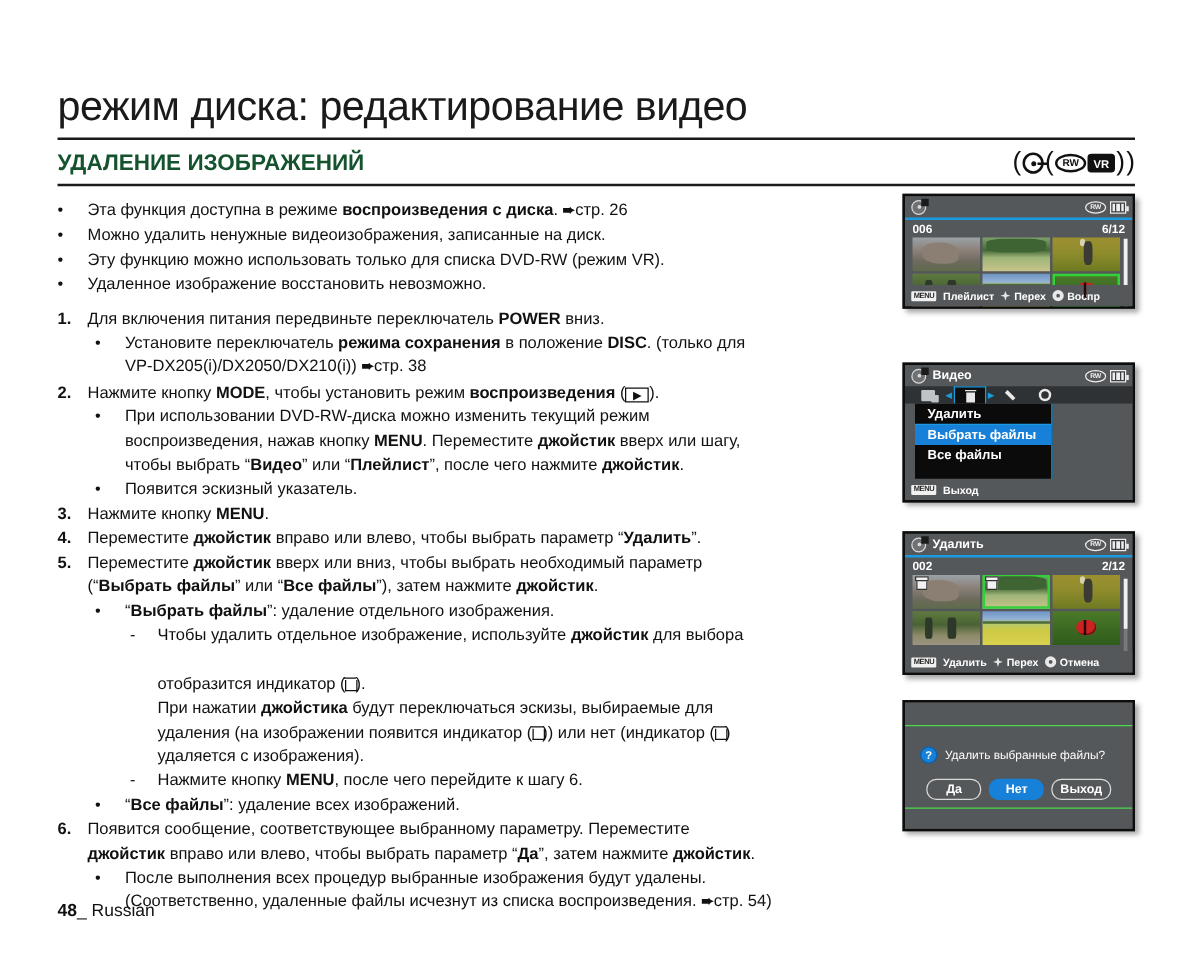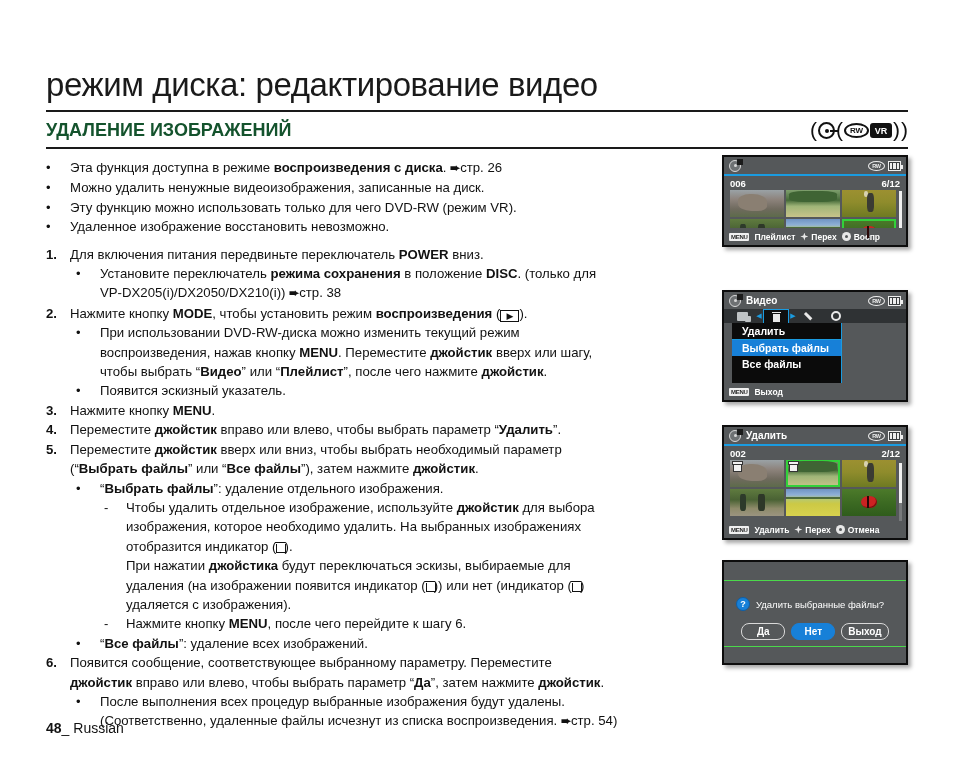--- a/index.html
+++ b/index.html
@@ -313,21 +313,21 @@
   <div class="row">
     <span class="mark mk-bullet">•</span>
     <span class="txt"><span>Эта функция доступна в режиме </span><b>воспроизведения с диска</b><span>. </span><span class="arrow">➨</span><span>стр. 26</span></span>
   </div>
   <div class="row">
     <span class="mark mk-bullet">•</span>
     <span class="txt">Можно удалить ненужные видеоизображения, записанные на диск.</span>
   </div>
   <div class="row">
     <span class="mark mk-bullet">•</span>
-    <span class="txt">Эту функцию можно использовать только для чего DVD-RW (режим VR).</span>
+    <span class="txt">Эту функцию можно использовать только для списка DVD-RW (режим VR).</span>
   </div>
   <div class="row">
     <span class="mark mk-bullet">•</span>
     <span class="txt">Удаленное изображение восстановить невозможно.</span>
   </div>
 
   <div class="gap-sm"></div>
 
   <div class="row">
     <span class="mark mk-num">1.</span>
@@ -378,21 +378,21 @@
 
   <div class="row indent1">
     <span class="mark mk-bullet">•</span>
     <span class="txt"><span>“</span><b>Выбрать файлы</b><span>”: удаление отдельного изображения.</span></span>
   </div>
 
   <div class="row indent2">
     <span class="mark mk-dash">-</span>
     <span class="txt">
       <span>Чтобы удалить отдельное изображение, используйте </span><b>джойстик</b><span> для выбора</span><br>
-      <span>изображения, которое необходимо удалить. На выбранных изображениях</span><br>
+      <br>
       <span>отобразится индикатор (</span><span class="inline-trash"></span><span>).</span><br>
       <span>При нажатии </span><b>джойстика</b><span> будут переключаться эскизы, выбираемые для</span><br>
       <span>удаления (на изображении появится индикатор (</span><span class="inline-trash"></span><span>)) или нет (индикатор (</span><span class="inline-trash"></span><span>)</span><br>
       <span>удаляется с изображения).</span>
     </span>
   </div>
 
   <div class="row indent2">
     <span class="mark mk-dash">-</span>
     <span class="txt"><span> Нажмите кнопку </span><b>MENU</b><span>, после чего перейдите к шагу 6.</span></span>

